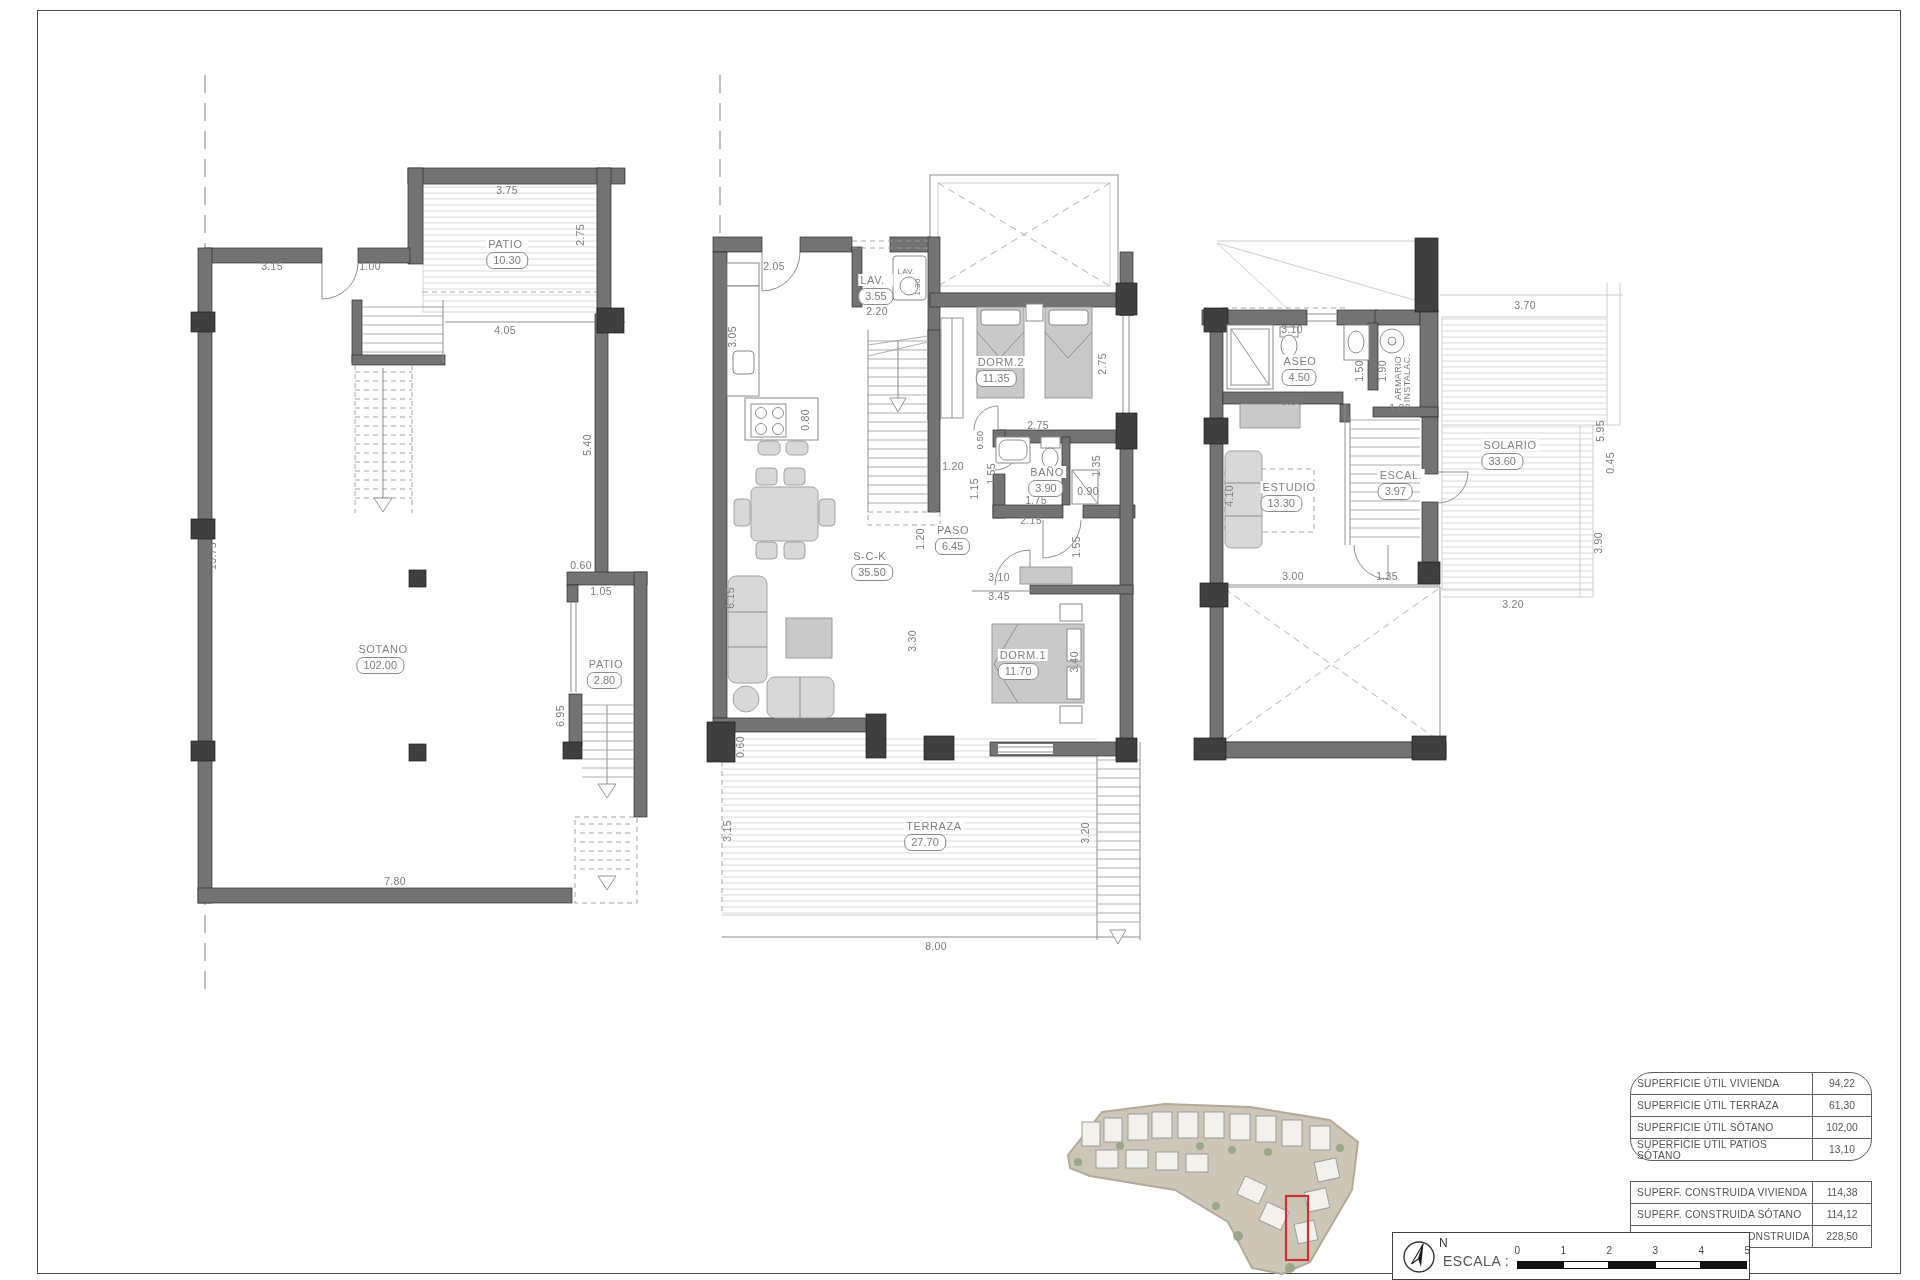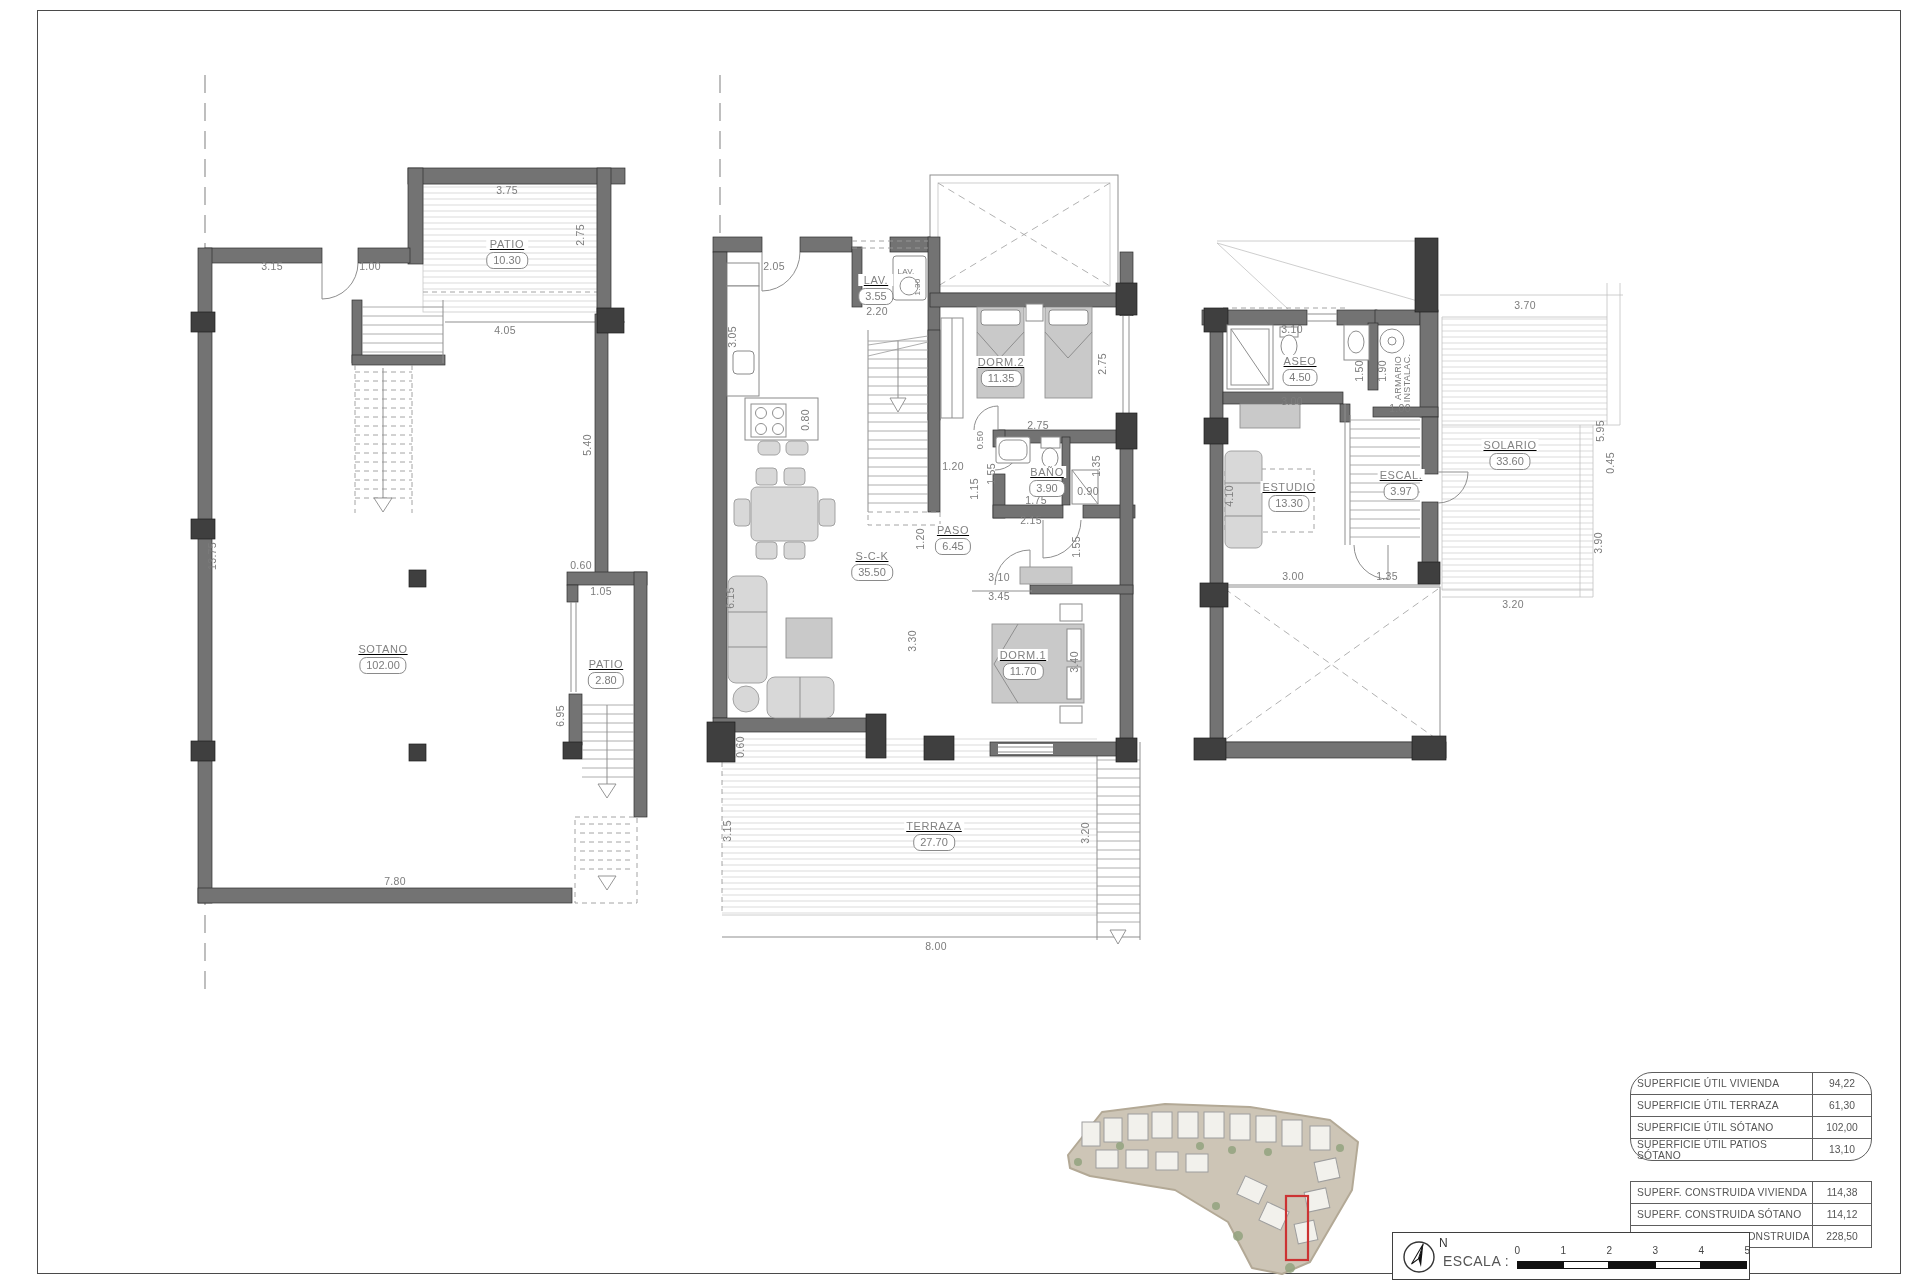--- a/index.html
+++ b/index.html
@@ -12,21 +12,21 @@
   .thin2{fill:none;stroke:#c2c2c2;stroke-width:.8;}
   .dash{fill:none;stroke:#9a9a9a;stroke-width:.9;stroke-dasharray:5 4;}
   .dashX{fill:none;stroke:#a8a8a8;stroke-width:.9;stroke-dasharray:7 5;}
   .dashL{fill:none;stroke:#8a8a8a;stroke-width:1.1;stroke-dasharray:18 10;}
   .tread{fill:none;stroke:#9a9a9a;stroke-width:.8;}
   .furn{fill:#d8d8d8;stroke:#9b9b9b;stroke-width:.9;}
   .furn2{fill:#c9c9c9;stroke:#929292;stroke-width:.9;}
   .fix{fill:#ffffff;stroke:#8a8a8a;stroke-width:1;}
   .arrowh{fill:#ffffff;stroke:#8a8a8a;stroke-width:.9;}
   .dim{position:absolute;transform:translate(-50%,-50%);font-size:10.5px;color:#7c7c7c;letter-spacing:.3px;white-space:pre-line;text-align:center;line-height:1.05;}
-  .room{position:absolute;transform:translate(-50%,0);text-align:center;text-decoration:underline;}
+  .room{position:absolute;transform:translate(-50%,0);}
   .rname{font-size:11px;color:#828282;letter-spacing:.6px;background:#fff;padding:0 2px;}
   .rarea{display:inline-block;margin-top:0;border:1.2px solid #8a8a8a;border-radius:7px;padding:0 6px;font-size:11px;color:#7c7c7c;background:#fff;line-height:15px;}
   .area-table{position:absolute;width:240px;border:1.2px solid #5e5e5e;background:#fff;}
   .t-row{display:flex;align-items:center;height:21px;border-bottom:1px solid #5e5e5e;font-size:10.3px;color:#555;}
   .t-row:last-child{border-bottom:none;}
   .t-label{flex:1;padding-left:6px;letter-spacing:.2px;}
   .t-value{width:58px;align-self:stretch;display:flex;align-items:center;justify-content:center;border-left:1px solid #5e5e5e;}
   #scalebox{position:absolute;left:1392px;top:1232px;width:356px;height:46px;border:1.3px solid #3f3f3f;display:flex;align-items:center;background:#fff;}
   #scale-label{font-size:14px;color:#555;letter-spacing:.5px;margin:10px 6px 0 4px;}
   #north-n{position:absolute;left:46px;top:3px;font-size:12px;color:#333;}

